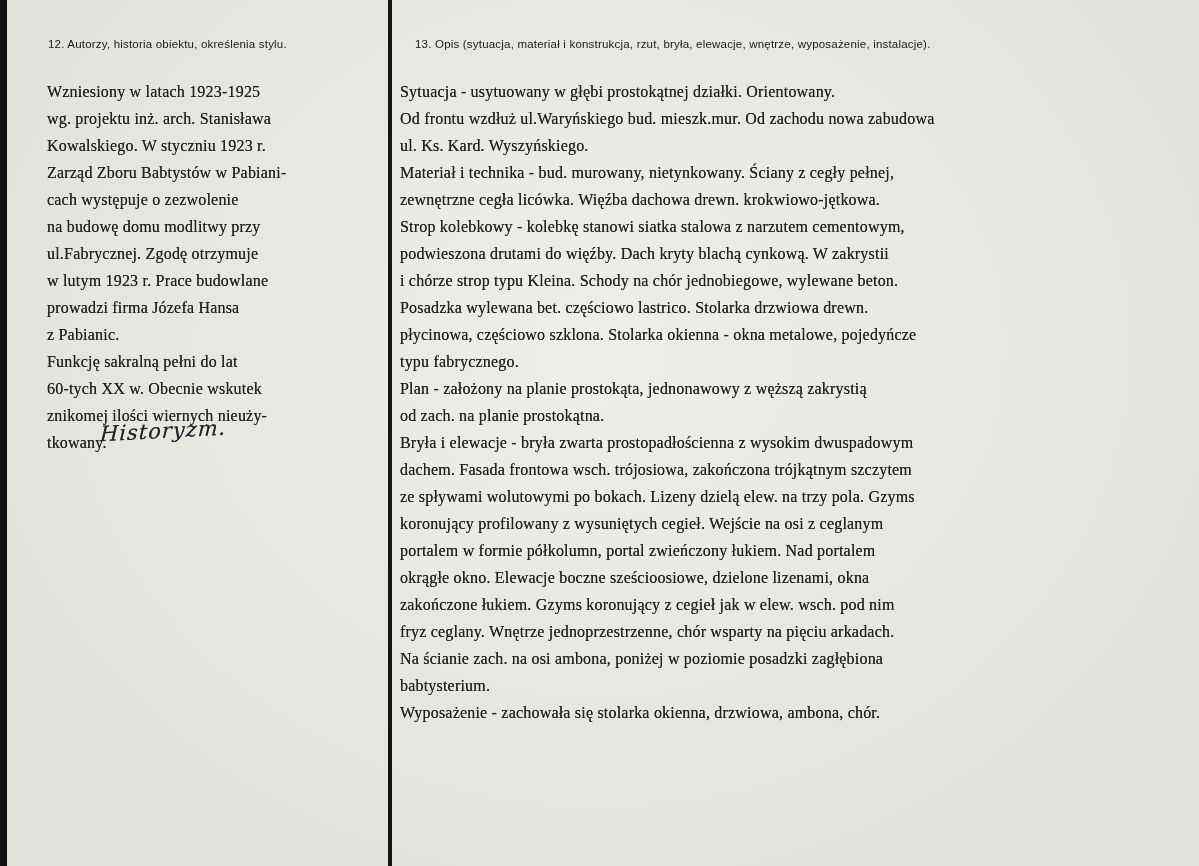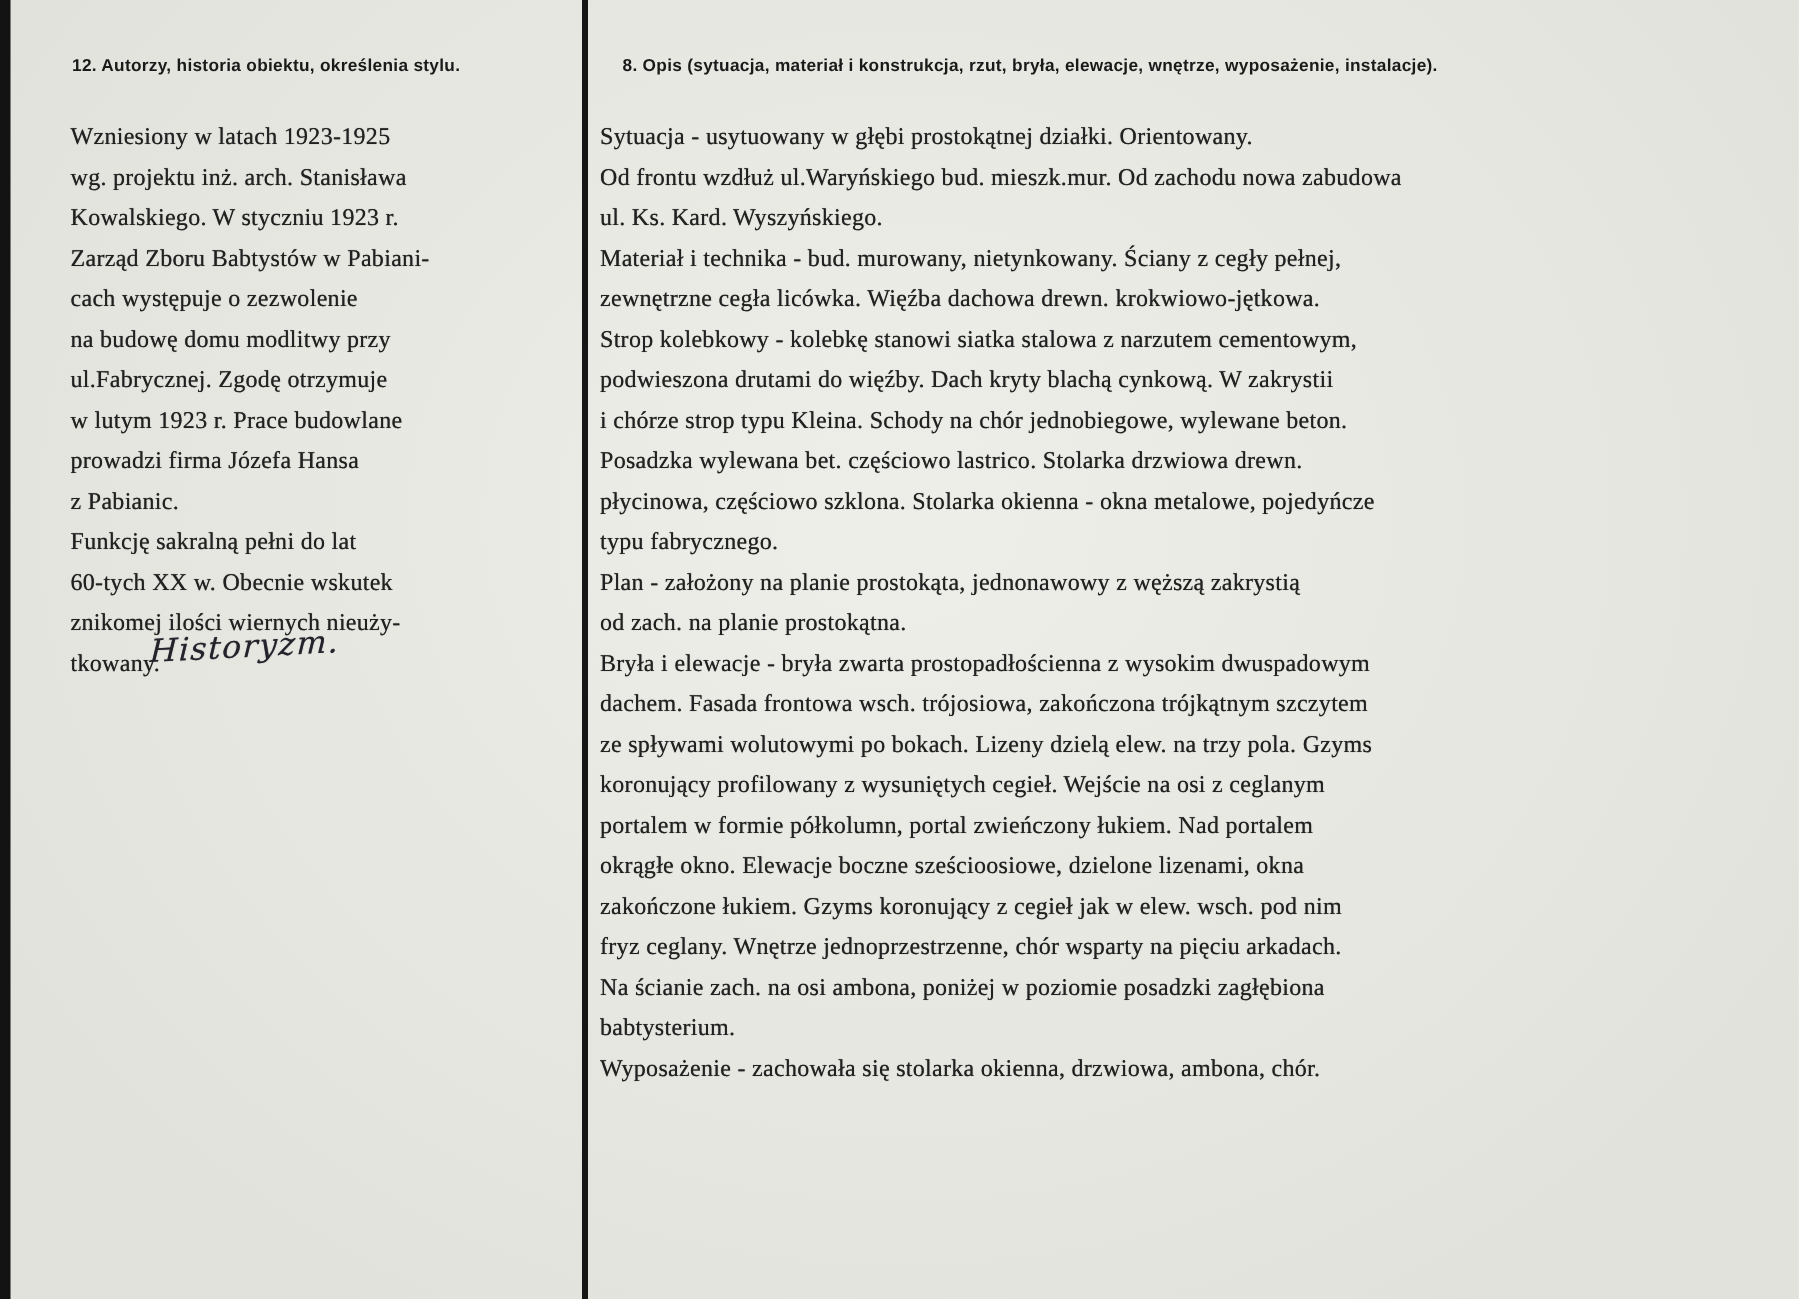--- a/index.html
+++ b/index.html
@@ -33,21 +33,21 @@
     top: 0;
     width: 4px;
     height: 866px;
     background: #161616;
   }
 
   .section-header {
     position: absolute;
     font-family: "Liberation Sans", sans-serif;
     font-size: 11.5px;
-    font-weight: bold;
+    font-weight: normal;
     letter-spacing: 0.2px;
     color: #1a1a1a;
     white-space: nowrap;
   }
   #left-header  { left: 48px;  top: 38px; }
   #right-header { left: 415px; top: 38px; }
 
   .typed-body {
     position: absolute;
     font-family: Liberation Serif, serif;
@@ -100,21 +100,21 @@
 w lutym 1923 r. Prace budowlane
 prowadzi firma Józefa Hansa
 z Pabianic.
 Funkcję sakralną pełni do lat
 60-tych XX w. Obecnie wskutek
 znikomej ilości wiernych nieuży-
 tkowany.</div>
 
 <div class="handwritten">Historyzm.</div>
 
-<div id="right-header" class="section-header">8. Opis (sytuacja, materiał i konstrukcja, rzut, bryła, elewacje, wnętrze, wyposażenie, instalacje).</div>
+<div id="right-header" class="section-header">13. Opis (sytuacja, materiał i konstrukcja, rzut, bryła, elewacje, wnętrze, wyposażenie, instalacje).</div>
 
 <div id="right-body" class="typed-body">Sytuacja - usytuowany w głębi prostokątnej działki. Orientowany.
 Od frontu wzdłuż ul.Waryńskiego bud. mieszk.mur. Od zachodu nowa zabudowa
 ul. Ks. Kard. Wyszyńskiego.
 Materiał i technika - bud. murowany, nietynkowany. Ściany z cegły pełnej,
 zewnętrzne cegła licówka. Więźba dachowa drewn. krokwiowo-jętkowa.
 Strop kolebkowy - kolebkę stanowi siatka stalowa z narzutem cementowym,
 podwieszona drutami do więźby. Dach kryty blachą cynkową. W zakrystii
 i chórze strop typu Kleina. Schody na chór jednobiegowe, wylewane beton.
 Posadzka wylewana bet. częściowo lastrico. Stolarka drzwiowa drewn.

